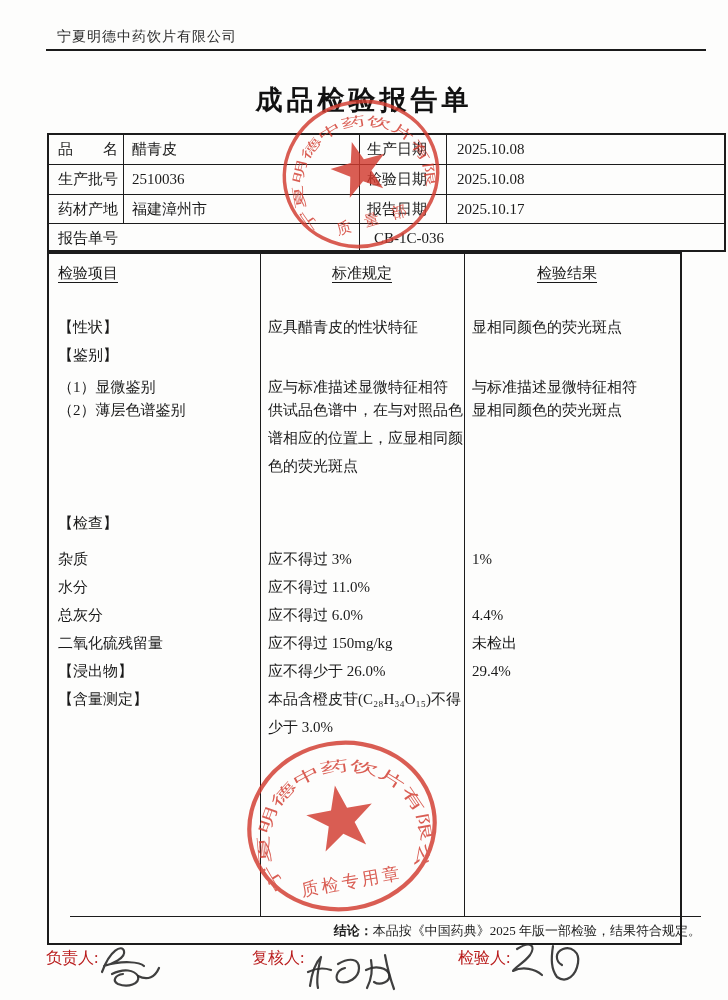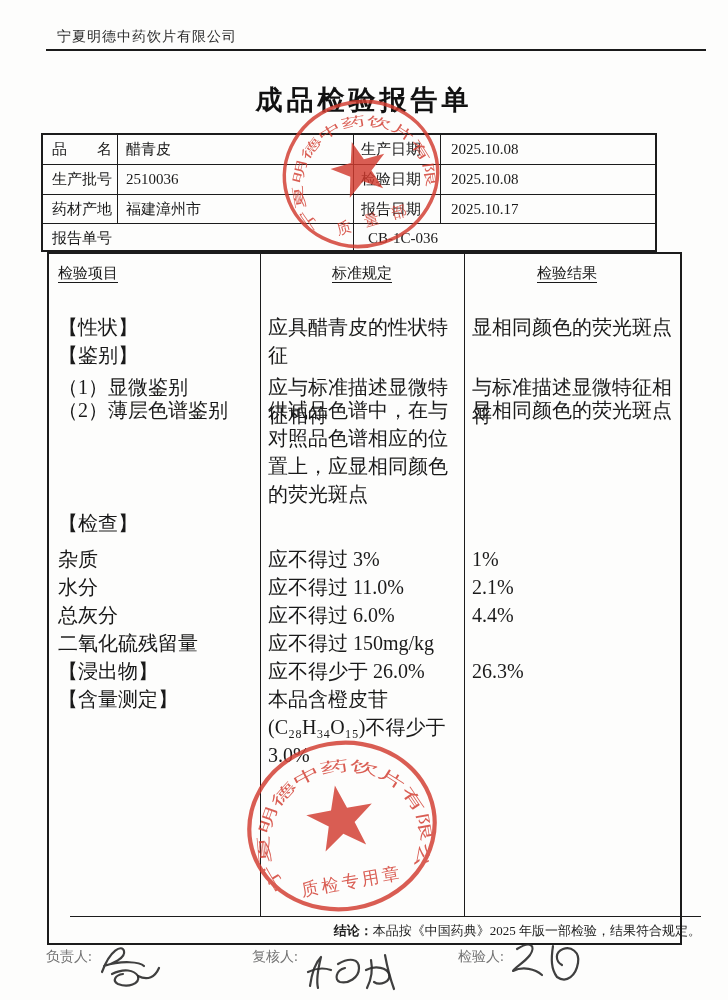--- a/index.html
+++ b/index.html
@@ -14,43 +14,43 @@
 
   
   .co-name{position:absolute;left:57px;top:28px;font-size:14px;letter-spacing:1px;color:#2b2b2b;}
   .doc-code{position:absolute;right:20px;top:28px;font-size:13.5px;color:#2b2b2b;}
   .header-rule{position:absolute;left:46px;top:49px;width:660px;height:2px;background:#1b1b1b;}
 
   .page-title{position:absolute;left:0;top:82px;width:728px;text-align:center;
     font-size:27px;font-weight:bold;letter-spacing:4px;color:#111;}
 
   
-  .info-table{position:absolute;left:41px;top:133px;width:616px;height:119px;border:2px solid #1c1c1c;box-sizing:border-box;}
+  .info-table{position:absolute;left:47px;top:133px;width:679px;height:119px;border:2px solid #1c1c1c;box-sizing:border-box;}
   .info-table .hline{position:absolute;left:0;width:100%;height:1px;background:#1c1c1c;}
   .info-table .vline{position:absolute;top:0;width:1px;background:#1c1c1c;}
   .icell{position:absolute;font-size:15px;line-height:29px;white-space:nowrap;color:#1a1a1a;}
 
   
   .insp-table{position:absolute;left:47px;top:252px;width:635px;height:693px;border:2px solid #1c1c1c;box-sizing:border-box;}
   .insp-table .vline{position:absolute;top:0;height:662px;width:1px;background:#1c1c1c;}
   .col-head{position:absolute;top:10px;font-size:15px;text-decoration:underline;text-underline-offset:4px;color:#1a1a1a;}
-  .cell{position:absolute;font-size:20px;line-height:28px;color:#1a1a1a;}
+  .cell{position:absolute;font-size:15px;line-height:28px;color:#1a1a1a;}
   .c1{left:9px;white-space:nowrap;}
   .c2{left:219px;width:196px;white-space:normal;}
   .c3{left:423px;width:202px;white-space:normal;}
   .concl-row{position:absolute;left:0;top:662px;width:100%;height:27px;border-top:1.5px solid #1c1c1c;
     text-align:right;font-size:13px;line-height:27px;box-sizing:border-box;margin-left:21px;}
   .concl-label{font-weight:bold;}
 
   
   .stamp{position:absolute;pointer-events:none;}
   .stamp text{fill:#d23b2f;font-family:"Liberation Serif","DejaVu Serif",serif;}
 
   
-  .sig-label{position:absolute;font-size:14px;color:#737373;white-space:nowrap;}
+  .sig-label{position:absolute;font-size:16px;color:#b91c1c;white-space:nowrap;}
   .sig{position:absolute;}
   .sig path{stroke:#2a2a2a;stroke-width:2.2;fill:none;stroke-linecap:round;stroke-linejoin:round;opacity:.9;}
 </style>
 </head>
 <body>
 
 <div class="page">
 
   <div class="co-name">宁夏明德中药饮片有限公司</div>
   <div class="header-rule"></div>
@@ -121,32 +121,32 @@
     <div class="cell c2" style="top:142px">供试品色谱中，在与对照品色谱相应的位置上，应显相同颜色的荧光斑点</div>
 
     <div class="cell c1" style="top:255px">【检查】</div>
 
     <div class="cell c1" style="top:291px">杂质</div>
     <div class="cell c2" style="top:291px">应不得过 3%</div>
     <div class="cell c3" style="top:291px">1%</div>
 
     <div class="cell c1" style="top:319px">水分</div>
     <div class="cell c2" style="top:319px">应不得过 11.0%</div>
-    <div class="cell c3" style="top:319px">2.1%</div>
 
     <div class="cell c1" style="top:347px">总灰分</div>
     <div class="cell c2" style="top:347px">应不得过 6.0%</div>
     <div class="cell c3" style="top:347px">4.4%</div>
 
     <div class="cell c1" style="top:375px">二氧化硫残留量</div>
     <div class="cell c2" style="top:375px">应不得过 150mg/kg</div>
+    <div class="cell c3" style="top:375px">未检出</div>
 
     <div class="cell c1" style="top:403px">【浸出物】</div>
     <div class="cell c2" style="top:403px">应不得少于 26.0%</div>
-    <div class="cell c3" style="top:403px">26.3%</div>
+    <div class="cell c3" style="top:403px">29.4%</div>
 
     <div class="cell c1" style="top:431px">【含量测定】</div>
     <div class="cell c2" style="top:431px">本品含橙皮苷(C₂₈H₃₄O₁₅)不得少于 3.0%</div>
 
     <div class="concl-row">
       <span class="concl-label">结论：</span><span>本品按《中国药典》2025 年版一部检验，结果符合规定。</span>
     </div>
   </div>
 
   <svg class="stamp" style="left:238px;top:735px" width="210" height="185" viewBox="0 0 210 185">

